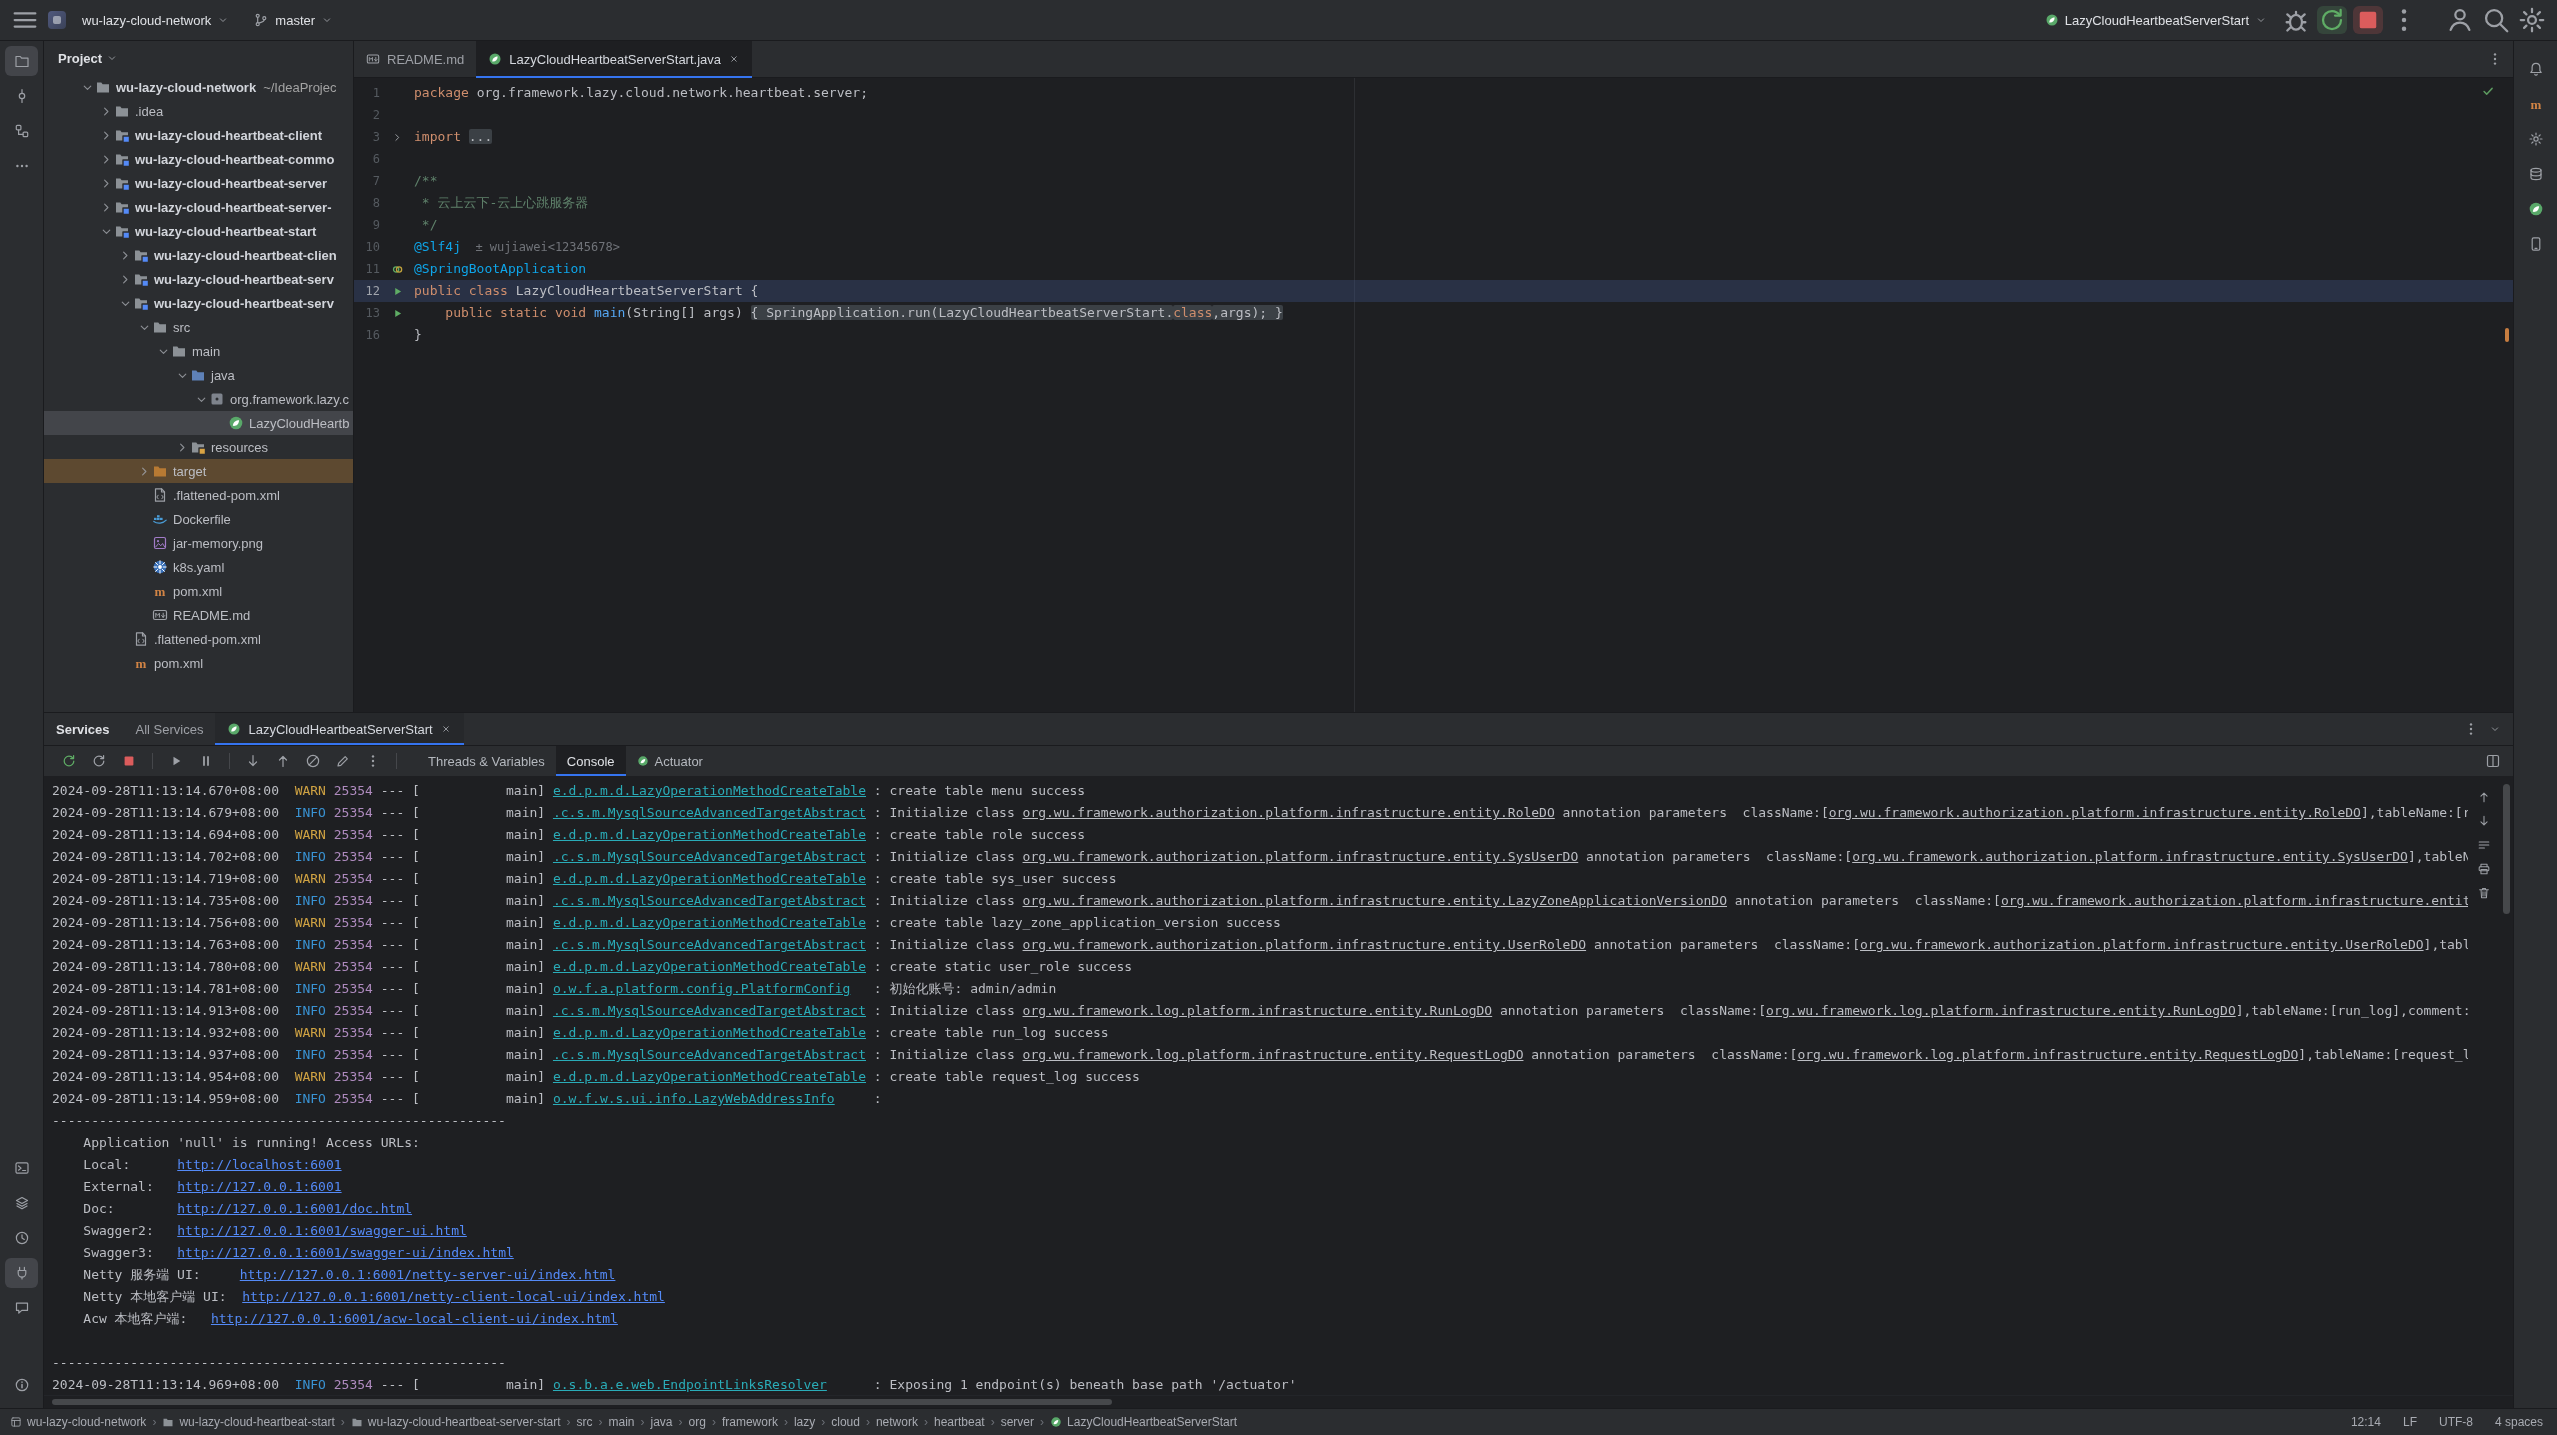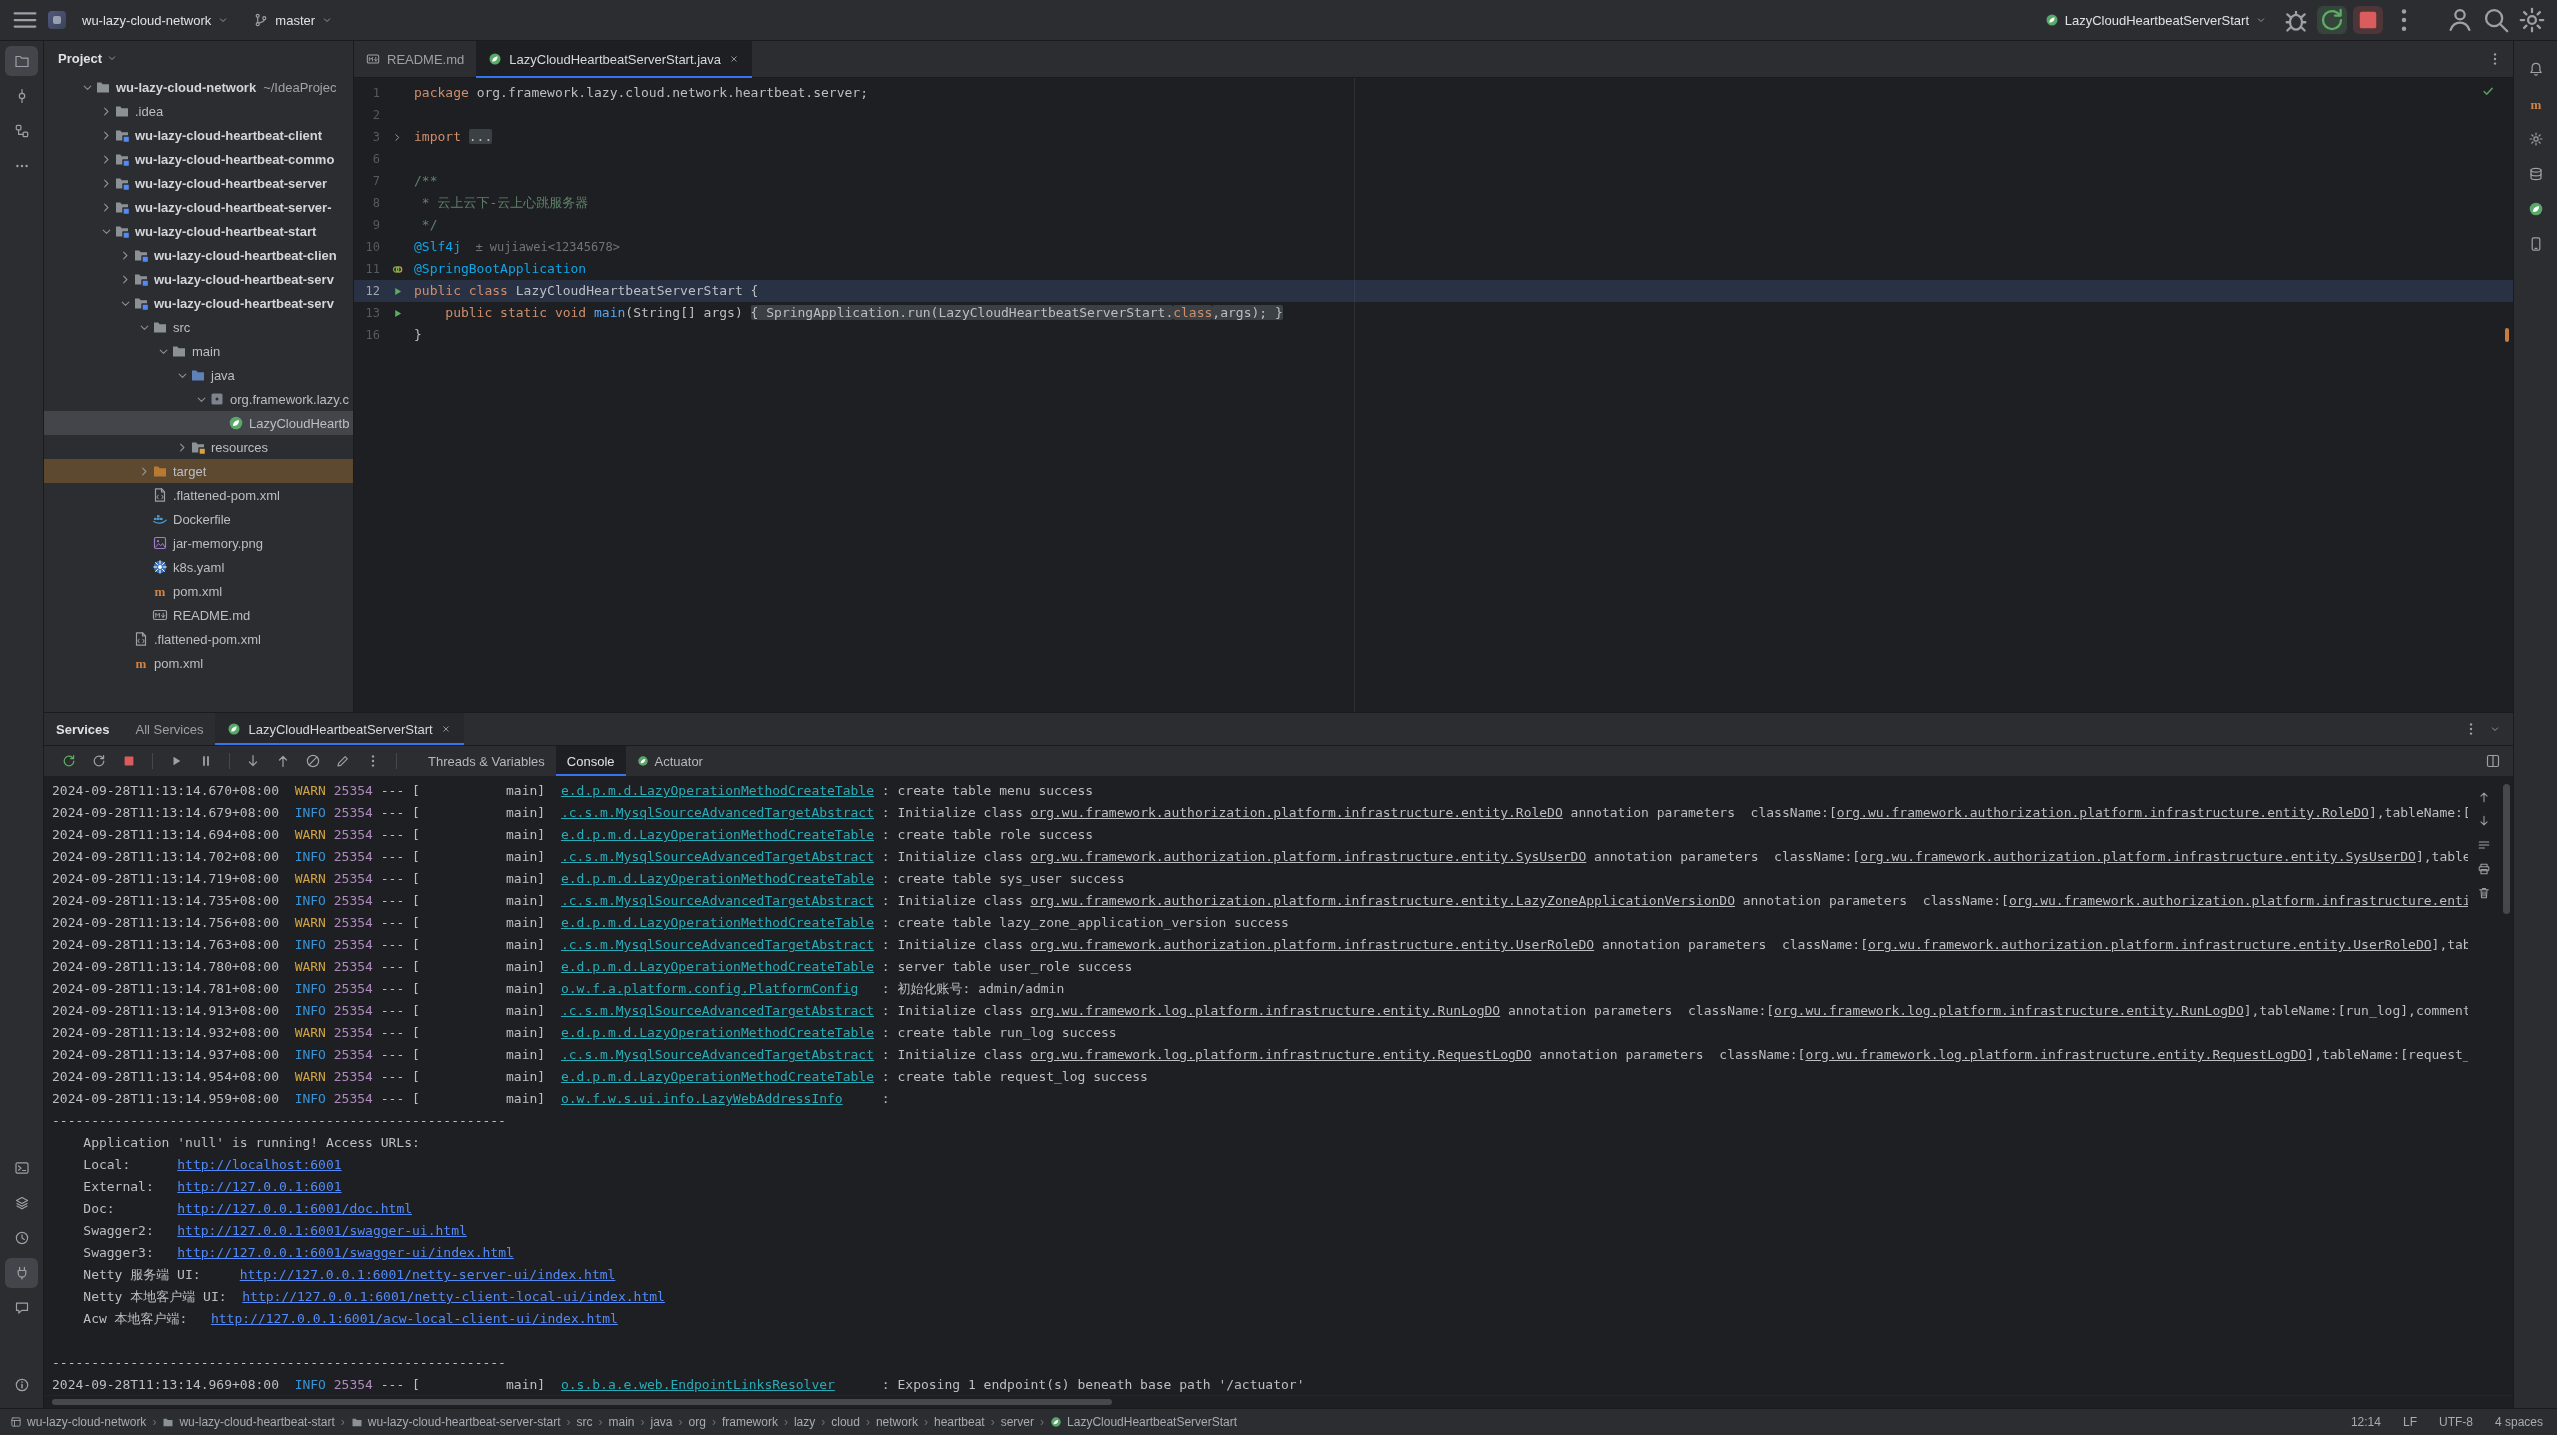--- a/index.html
+++ b/index.html
@@ -81,21 +81,21 @@
   .abtn{width:26px;height:24px;border-radius:5px;display:inline-flex;align-items:center;justify-content:center;}
   .tsep{width:1px;height:16px;background:#45474B;margin:0 6px;}
   #view-tabs{display:flex;align-items:stretch;height:100%;margin-left:10px;}
   .vtab{display:inline-flex;align-items:center;gap:6px;padding:0 11px;color:#B4B8BE;position:relative;}
   .vtab.active{color:#DFE1E5;background:#1E1F22;}
   .vtab.active::after{content:"";position:absolute;left:0;right:0;bottom:0;height:2px;background:#3574F0;}
   .console{flex:1;position:relative;overflow:hidden;background:#1E1F22;font-family:"DejaVu Sans Mono",monospace;font-size:13px;line-height:22px;padding:4px 0 0 8px;}
   #console-lines{overflow:hidden;width:calc(100% - 45px);}
   .cline{height:22px;white-space:pre;}
   .cs-d{color:#BCBEC4;} .cs-warn{color:#D0A343;} .cs-info{color:#3993D4;} .cs-pid{color:#AE8ABE;}
-  .cs-logger{color:#2AACB8;text-decoration:underline;margin-left:8px;}
+  .cs-logger{color:#2AACB8;text-decoration:underline;}
   .cs-link{color:#548AF7;text-decoration:underline;cursor:pointer;}
   .cs-u{color:#BCBEC4;text-decoration:underline;}
   .console-side{position:absolute;top:14px;right:22px;display:flex;flex-direction:column;gap:10px;z-index:3;}
   .vthumb{position:absolute;top:8px;right:3px;width:7px;height:130px;border-radius:4px;background:#46484B;z-index:3;}
   .hscroll{height:12px;flex:none;background:#1E1F22;position:relative;border-top:1px solid #232529;}
   .hthumb{position:absolute;left:8px;top:3px;width:1060px;height:6px;border-radius:3px;background:#46484B;}
 
   
   .statusbar{height:26px;flex:none;background:#2B2D30;border-top:1px solid #1A1B1E;display:flex;align-items:center;padding:0 14px 0 10px;font-size:12px;color:#A8ABB2;}
   #crumbs{display:flex;align-items:center;gap:4px;white-space:nowrap;overflow:hidden;flex:1;}
@@ -925,21 +925,21 @@
         <div class="console">
           <div id="console-lines">
               <div class="cline"><span class="cs-d">2024-09-28T11:13:14.670+08:00 </span><span class="cs-warn"> WARN</span><span class="cs-pid"> 25354</span><span class="cs-d"> --- [           main] </span><span class="cs-logger">e.d.p.m.d.LazyOperationMethodCreateTable</span><span class="cs-d"> : create table menu success</span></div>
               <div class="cline"><span class="cs-d">2024-09-28T11:13:14.679+08:00 </span><span class="cs-info"> INFO</span><span class="cs-pid"> 25354</span><span class="cs-d"> --- [           main] </span><span class="cs-logger">.c.s.m.MysqlSourceAdvancedTargetAbstract</span><span class="cs-d"> : Initialize class </span><span class="cs-u">org.wu.framework.authorization.platform.infrastructure.entity.RoleDO</span><span class="cs-d"> annotation parameters  className:[</span><span class="cs-u">org.wu.framework.authorization.platform.infrastructure.entity.RoleDO</span><span class="cs-d">],tableName:[role]</span></div>
               <div class="cline"><span class="cs-d">2024-09-28T11:13:14.694+08:00 </span><span class="cs-warn"> WARN</span><span class="cs-pid"> 25354</span><span class="cs-d"> --- [           main] </span><span class="cs-logger">e.d.p.m.d.LazyOperationMethodCreateTable</span><span class="cs-d"> : create table role success</span></div>
               <div class="cline"><span class="cs-d">2024-09-28T11:13:14.702+08:00 </span><span class="cs-info"> INFO</span><span class="cs-pid"> 25354</span><span class="cs-d"> --- [           main] </span><span class="cs-logger">.c.s.m.MysqlSourceAdvancedTargetAbstract</span><span class="cs-d"> : Initialize class </span><span class="cs-u">org.wu.framework.authorization.platform.infrastructure.entity.SysUserDO</span><span class="cs-d"> annotation parameters  className:[</span><span class="cs-u">org.wu.framework.authorization.platform.infrastructure.entity.SysUserDO</span><span class="cs-d">],tableName:[sys_user]</span></div>
               <div class="cline"><span class="cs-d">2024-09-28T11:13:14.719+08:00 </span><span class="cs-warn"> WARN</span><span class="cs-pid"> 25354</span><span class="cs-d"> --- [           main] </span><span class="cs-logger">e.d.p.m.d.LazyOperationMethodCreateTable</span><span class="cs-d"> : create table sys_user success</span></div>
               <div class="cline"><span class="cs-d">2024-09-28T11:13:14.735+08:00 </span><span class="cs-info"> INFO</span><span class="cs-pid"> 25354</span><span class="cs-d"> --- [           main] </span><span class="cs-logger">.c.s.m.MysqlSourceAdvancedTargetAbstract</span><span class="cs-d"> : Initialize class </span><span class="cs-u">org.wu.framework.authorization.platform.infrastructure.entity.LazyZoneApplicationVersionDO</span><span class="cs-d"> annotation parameters  className:[</span><span class="cs-u">org.wu.framework.authorization.platform.infrastructure.entity.LazyZoneApplicationVersionDO</span></div>
               <div class="cline"><span class="cs-d">2024-09-28T11:13:14.756+08:00 </span><span class="cs-warn"> WARN</span><span class="cs-pid"> 25354</span><span class="cs-d"> --- [           main] </span><span class="cs-logger">e.d.p.m.d.LazyOperationMethodCreateTable</span><span class="cs-d"> : create table lazy_zone_application_version success</span></div>
               <div class="cline"><span class="cs-d">2024-09-28T11:13:14.763+08:00 </span><span class="cs-info"> INFO</span><span class="cs-pid"> 25354</span><span class="cs-d"> --- [           main] </span><span class="cs-logger">.c.s.m.MysqlSourceAdvancedTargetAbstract</span><span class="cs-d"> : Initialize class </span><span class="cs-u">org.wu.framework.authorization.platform.infrastructure.entity.UserRoleDO</span><span class="cs-d"> annotation parameters  className:[</span><span class="cs-u">org.wu.framework.authorization.platform.infrastructure.entity.UserRoleDO</span><span class="cs-d">],tableName:[user_role]</span></div>
-              <div class="cline"><span class="cs-d">2024-09-28T11:13:14.780+08:00 </span><span class="cs-warn"> WARN</span><span class="cs-pid"> 25354</span><span class="cs-d"> --- [           main] </span><span class="cs-logger">e.d.p.m.d.LazyOperationMethodCreateTable</span><span class="cs-d"> : server table user_role success</span></div>
+              <div class="cline"><span class="cs-d">2024-09-28T11:13:14.780+08:00 </span><span class="cs-warn"> WARN</span><span class="cs-pid"> 25354</span><span class="cs-d"> --- [           main] </span><span class="cs-logger">e.d.p.m.d.LazyOperationMethodCreateTable</span><span class="cs-d"> : create static user_role success</span></div>
               <div class="cline"><span class="cs-d">2024-09-28T11:13:14.781+08:00 </span><span class="cs-info"> INFO</span><span class="cs-pid"> 25354</span><span class="cs-d"> --- [           main] </span><span class="cs-logger">o.w.f.a.platform.config.PlatformConfig</span><span class="cs-d">   : 初始化账号: admin/admin</span></div>
               <div class="cline"><span class="cs-d">2024-09-28T11:13:14.913+08:00 </span><span class="cs-info"> INFO</span><span class="cs-pid"> 25354</span><span class="cs-d"> --- [           main] </span><span class="cs-logger">.c.s.m.MysqlSourceAdvancedTargetAbstract</span><span class="cs-d"> : Initialize class </span><span class="cs-u">org.wu.framework.log.platform.infrastructure.entity.RunLogDO</span><span class="cs-d"> annotation parameters  className:[</span><span class="cs-u">org.wu.framework.log.platform.infrastructure.entity.RunLogDO</span><span class="cs-d">],tableName:[run_log],comment:[</span></div>
               <div class="cline"><span class="cs-d">2024-09-28T11:13:14.932+08:00 </span><span class="cs-warn"> WARN</span><span class="cs-pid"> 25354</span><span class="cs-d"> --- [           main] </span><span class="cs-logger">e.d.p.m.d.LazyOperationMethodCreateTable</span><span class="cs-d"> : create table run_log success</span></div>
               <div class="cline"><span class="cs-d">2024-09-28T11:13:14.937+08:00 </span><span class="cs-info"> INFO</span><span class="cs-pid"> 25354</span><span class="cs-d"> --- [           main] </span><span class="cs-logger">.c.s.m.MysqlSourceAdvancedTargetAbstract</span><span class="cs-d"> : Initialize class </span><span class="cs-u">org.wu.framework.log.platform.infrastructure.entity.RequestLogDO</span><span class="cs-d"> annotation parameters  className:[</span><span class="cs-u">org.wu.framework.log.platform.infrastructure.entity.RequestLogDO</span><span class="cs-d">],tableName:[request_log]</span></div>
               <div class="cline"><span class="cs-d">2024-09-28T11:13:14.954+08:00 </span><span class="cs-warn"> WARN</span><span class="cs-pid"> 25354</span><span class="cs-d"> --- [           main] </span><span class="cs-logger">e.d.p.m.d.LazyOperationMethodCreateTable</span><span class="cs-d"> : create table request_log success</span></div>
               <div class="cline"><span class="cs-d">2024-09-28T11:13:14.959+08:00 </span><span class="cs-info"> INFO</span><span class="cs-pid"> 25354</span><span class="cs-d"> --- [           main] </span><span class="cs-logger">o.w.f.w.s.ui.info.LazyWebAddressInfo</span><span class="cs-d">     : </span></div>
               <div class="cline"><span class="cs-d">----------------------------------------------------------</span></div>
               <div class="cline"><span class="cs-d">    Application 'null' is running! Access URLs:</span></div>
               <div class="cline"><span class="cs-d">    Local:      </span><span class="cs-link">http://localhost:6001</span></div>
               <div class="cline"><span class="cs-d">    External:   </span><span class="cs-link">http://127.0.0.1:6001</span></div>

